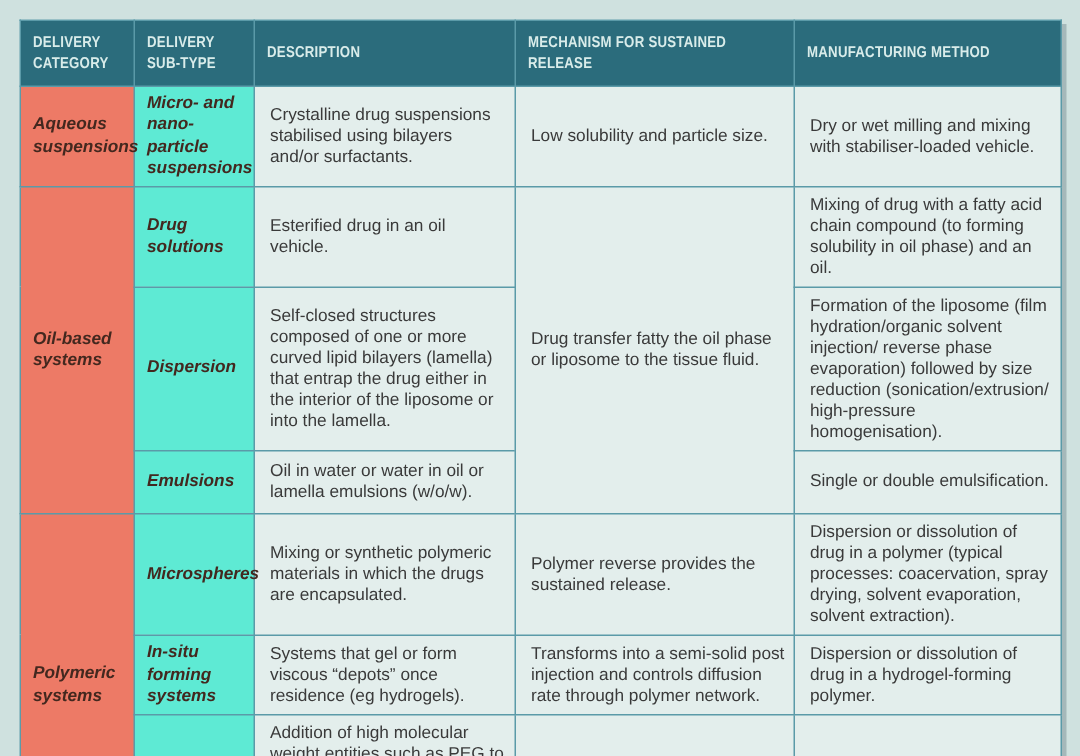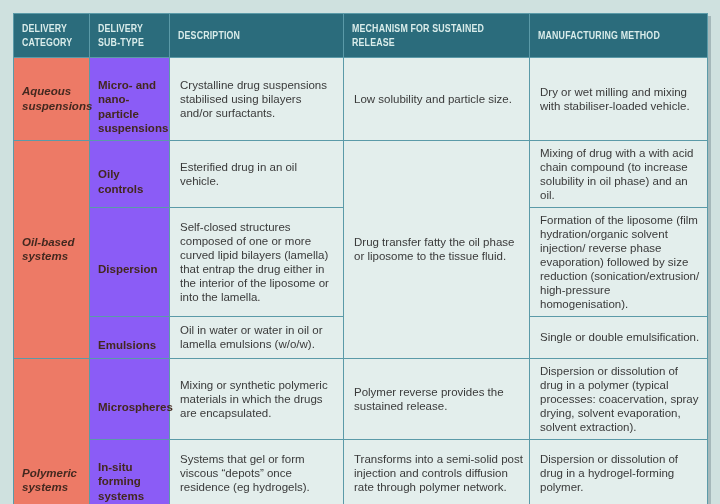--- a/index.html
+++ b/index.html
@@ -46,26 +46,27 @@
   td.cat {
     background: #ed7a66;
     color: #43281f;
     font-weight: bold;
     font-style: italic;
     font-size: 11.5px;
     line-height: 1.25;
     padding: 4px 4px 4px 8px;
   }
   td.sub {
-    background: #8b5cf6;
+    background: #5eead4;
     color: #43281f;
     font-weight: bold;
+    font-style: italic;
     font-size: 11.5px;
     line-height: 1.25;
-    padding: 20px 4px 4px 8px;
+    padding: 4px 4px 4px 8px;
   }
   td.body-cell {
     background: #e3eeec;
     color: #3a3a3a;
     font-size: 11.5px;
     line-height: 1.22;
     padding: 5px 6px 5px 10px;
   }
 </style>
 </head>
@@ -93,24 +94,24 @@
     <tr style="height:60px">
       <td class="cat">Aqueous suspensions</td>
       <td class="sub">Micro- and nano-particle suspensions</td>
       <td class="body-cell">Crystalline drug suspensions stabilised using bilayers and/or surfactants.</td>
       <td class="body-cell">Low solubility and particle size.</td>
       <td class="body-cell">Dry or wet milling and mixing with stabiliser-loaded vehicle.</td>
     </tr>
 
     <tr style="height:54px">
       <td class="cat" rowspan="3">Oil-based systems</td>
-      <td class="sub">Oily controls</td>
+      <td class="sub">Drug solutions</td>
       <td class="body-cell">Esterified drug in an oil vehicle.</td>
       <td class="body-cell" rowspan="3">Drug transfer fatty the oil phase or liposome to the tissue fluid.</td>
-      <td class="body-cell">Mixing of drug with a with acid chain compound (to increase solubility in oil phase) and an oil.</td>
+      <td class="body-cell">Mixing of drug with a fatty acid chain compound (to forming solubility in oil phase) and an oil.</td>
     </tr>
     <tr style="height:84px">
       <td class="sub">Dispersion</td>
       <td class="body-cell">Self-closed structures composed of one or more curved lipid bilayers (lamella) that entrap the drug either in the interior of the liposome or into the lamella.</td>
       <td class="body-cell">Formation of the liposome (film hydration/organic solvent injection/ reverse phase evaporation) followed by size reduction (sonication/extrusion/ high-pressure homogenisation).</td>
     </tr>
     <tr style="height:42px">
       <td class="sub">Emulsions</td>
       <td class="body-cell">Oil in water or water in oil or lamella emulsions (w/o/w).</td>
       <td class="body-cell">Single or double emulsification.</td>

